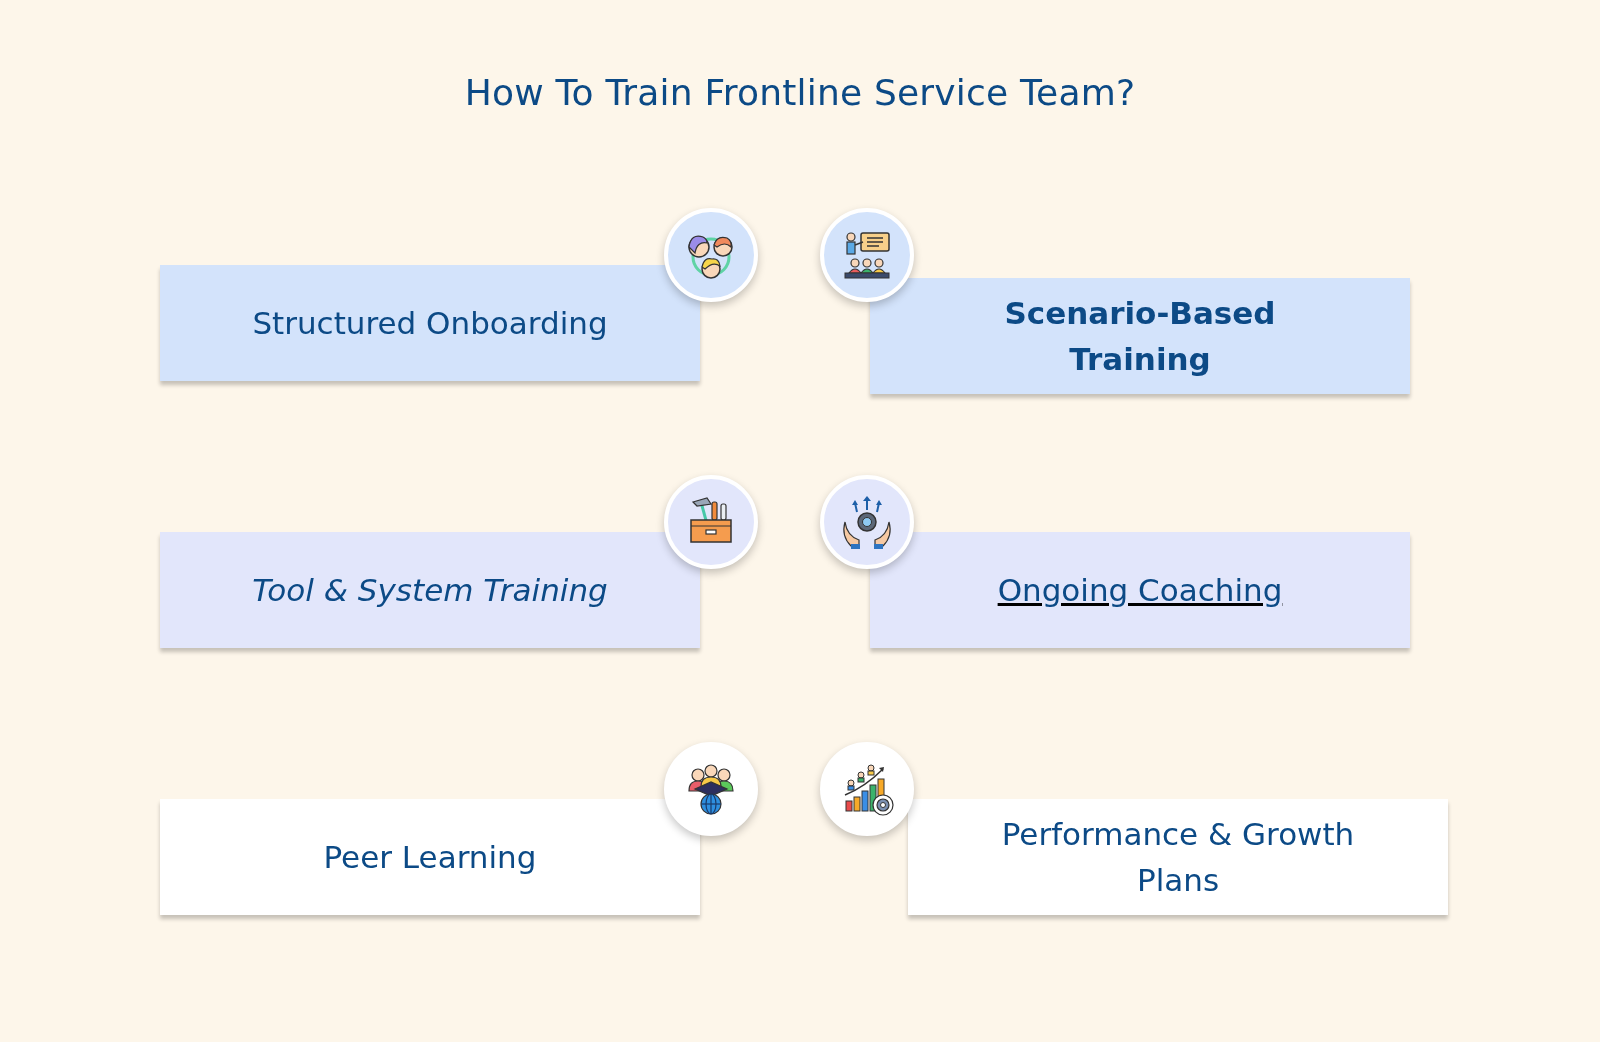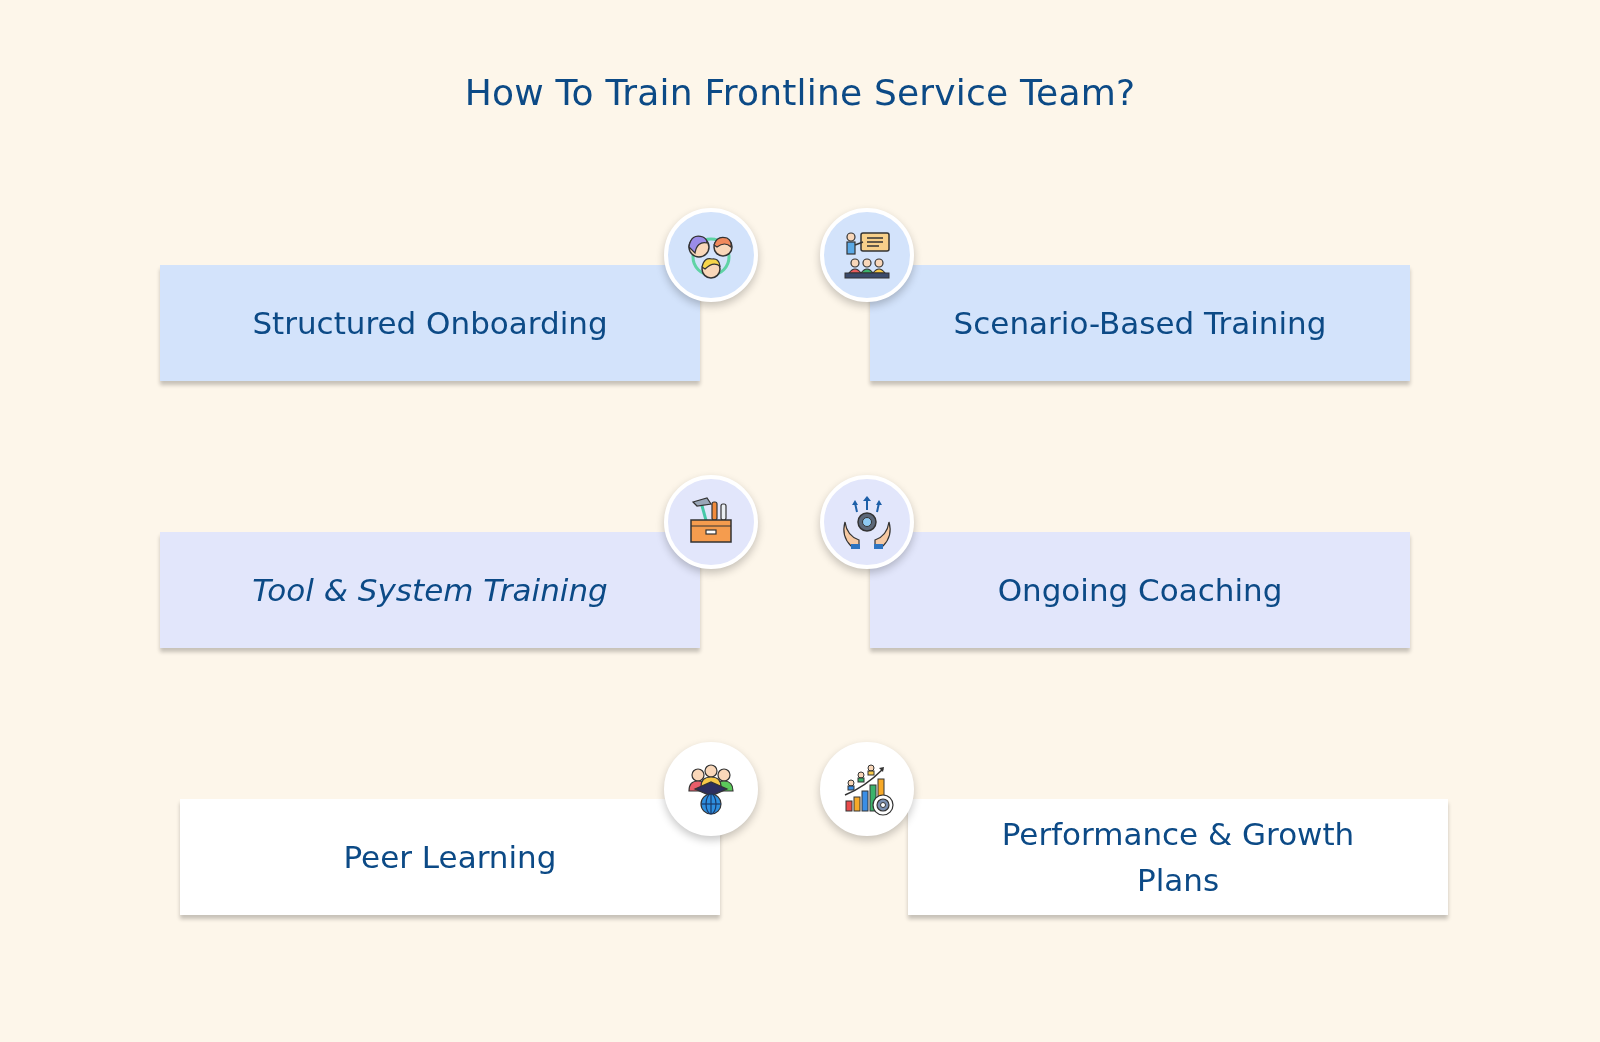--- a/index.html
+++ b/index.html
@@ -57,21 +57,21 @@
     <circle cx="30" cy="32" r="18" fill="none" stroke="#5fd3a5" stroke-width="3"></circle>
     <circle cx="18" cy="22" r="10" fill="#f9d7b9" stroke="#333" stroke-width="1.5"></circle>
     <path d="M8 22 Q10 8 22 12 Q26 14 26 18 Q16 16 14 28 Z" fill="#9b8ce8" stroke="#333" stroke-width="1.2"></path>
     <circle cx="42" cy="22" r="9" fill="#f9d7b9" stroke="#333" stroke-width="1.5"></circle>
     <path d="M33 20 Q36 10 46 13 Q51 16 50 22 Q44 16 36 22 Z" fill="#f08a5d" stroke="#333" stroke-width="1.2"></path>
     <circle cx="30" cy="44" r="9" fill="#f9d7b9" stroke="#333" stroke-width="1.5"></circle>
     <path d="M21 42 Q23 32 31 34 Q38 33 39 41 Q32 36 24 44 Z" fill="#f7d54a" stroke="#333" stroke-width="1.2"></path>
   </svg>
 </div>
 
-<div class="card c-blue" style="left:870px; top:265px;">
+<div class="card c-blue" style="left:870px; top:278px;font-weight:bold;">
   <span class="label">Scenario-Based Training</span>
 </div>
 <div class="badge b-blue" style="left:820px; top:208px;">
   <svg viewBox="0 0 60 60">
     <rect x="24" y="8" width="28" height="18" rx="2" fill="#f7d08a" stroke="#333" stroke-width="1.5"></rect>
     <line x1="30" y1="13" x2="46" y2="13" stroke="#333" stroke-width="1.5"></line>
     <line x1="30" y1="17" x2="46" y2="17" stroke="#333" stroke-width="1.5"></line>
     <line x1="30" y1="21" x2="42" y2="21" stroke="#333" stroke-width="1.5"></line>
     <circle cx="14" cy="12" r="4" fill="#f9d7b9" stroke="#333" stroke-width="1.2"></circle>
     <rect x="10" y="17" width="8" height="12" fill="#5aa9e6" stroke="#333" stroke-width="1.2"></rect>
@@ -94,41 +94,41 @@
     <line x1="20" y1="10" x2="26" y2="32" stroke="#47c7a8" stroke-width="3"></line>
     <path d="M12 10 L26 6 L30 12 L16 14 Z" fill="#9aa7b8" stroke="#333" stroke-width="1.2"></path>
     <rect x="31" y="10" width="5" height="18" rx="2" fill="#f08a3c" stroke="#333" stroke-width="1.2"></rect>
     <rect x="40" y="12" width="5" height="16" rx="2" fill="#e9eef3" stroke="#333" stroke-width="1.2"></rect>
     <rect x="10" y="28" width="40" height="22" fill="#f59c4e" stroke="#333" stroke-width="1.5"></rect>
     <line x1="10" y1="34" x2="50" y2="34" stroke="#333" stroke-width="1.2"></line>
     <rect x="25" y="38" width="10" height="4" fill="#fff" stroke="#333" stroke-width="1.2"></rect>
   </svg>
 </div>
 
-<div class="card c-lav" style="left:870px; top:532px;">
+<div class="card c-lav" style="left:870px; top:532px;text-decoration:underline;">
   <span class="label">Ongoing Coaching</span>
 </div>
 <div class="badge b-lav" style="left:820px; top:475px;">
   <svg viewBox="0 0 60 60">
     <circle cx="30" cy="30" r="9" fill="#5c6778" stroke="#333" stroke-width="1.5"></circle>
     <circle cx="30" cy="30" r="4.5" fill="#8ec9f2" stroke="#333" stroke-width="1"></circle>
     <line x1="30" y1="18" x2="30" y2="6" stroke="#1d5fa8" stroke-width="2"></line>
     <path d="M26 9 L30 4 L34 9 Z" fill="#1d5fa8"></path>
     <line x1="20" y1="20" x2="18" y2="11" stroke="#1d5fa8" stroke-width="2"></line>
     <path d="M15 13 L18 8 L21 13 Z" fill="#1d5fa8"></path>
     <line x1="40" y1="20" x2="42" y2="11" stroke="#1d5fa8" stroke-width="2"></line>
     <path d="M39 13 L42 8 L45 13 Z" fill="#1d5fa8"></path>
     <path d="M8 30 Q10 44 22 48 L22 54 L14 54 Q4 44 8 30 Z" fill="#f6c9a3" stroke="#333" stroke-width="1.2"></path>
     <path d="M52 30 Q50 44 38 48 L38 54 L46 54 Q56 44 52 30 Z" fill="#f6c9a3" stroke="#333" stroke-width="1.2"></path>
     <rect x="14" y="52" width="9" height="5" fill="#2f74c0"></rect>
     <rect x="37" y="52" width="9" height="5" fill="#2f74c0"></rect>
   </svg>
 </div>
 
-<div class="card c-white" style="left:160px; top:799px;margin-left:20px;">
+<div class="card c-white" style="left:160px; top:799px;">
   <span class="label">Peer Learning</span>
 </div>
 <div class="badge b-white" style="left:664px; top:742px;">
   <svg viewBox="0 0 60 60">
     <circle cx="17" cy="16" r="6" fill="#f9d7b9" stroke="#333" stroke-width="1.2"></circle>
     <circle cx="43" cy="16" r="6" fill="#f9d7b9" stroke="#333" stroke-width="1.2"></circle>
     <circle cx="30" cy="12" r="6" fill="#f9d7b9" stroke="#333" stroke-width="1.2"></circle>
     <path d="M8 32 Q8 22 17 22 Q26 22 26 32 Z" fill="#e85d6a" stroke="#333" stroke-width="1.2"></path>
     <path d="M34 32 Q34 22 43 22 Q52 22 52 32 Z" fill="#5bc85b" stroke="#333" stroke-width="1.2"></path>
     <path d="M20 28 Q20 18 30 18 Q40 18 40 28 Z" fill="#f7c948" stroke="#333" stroke-width="1.2"></path>

